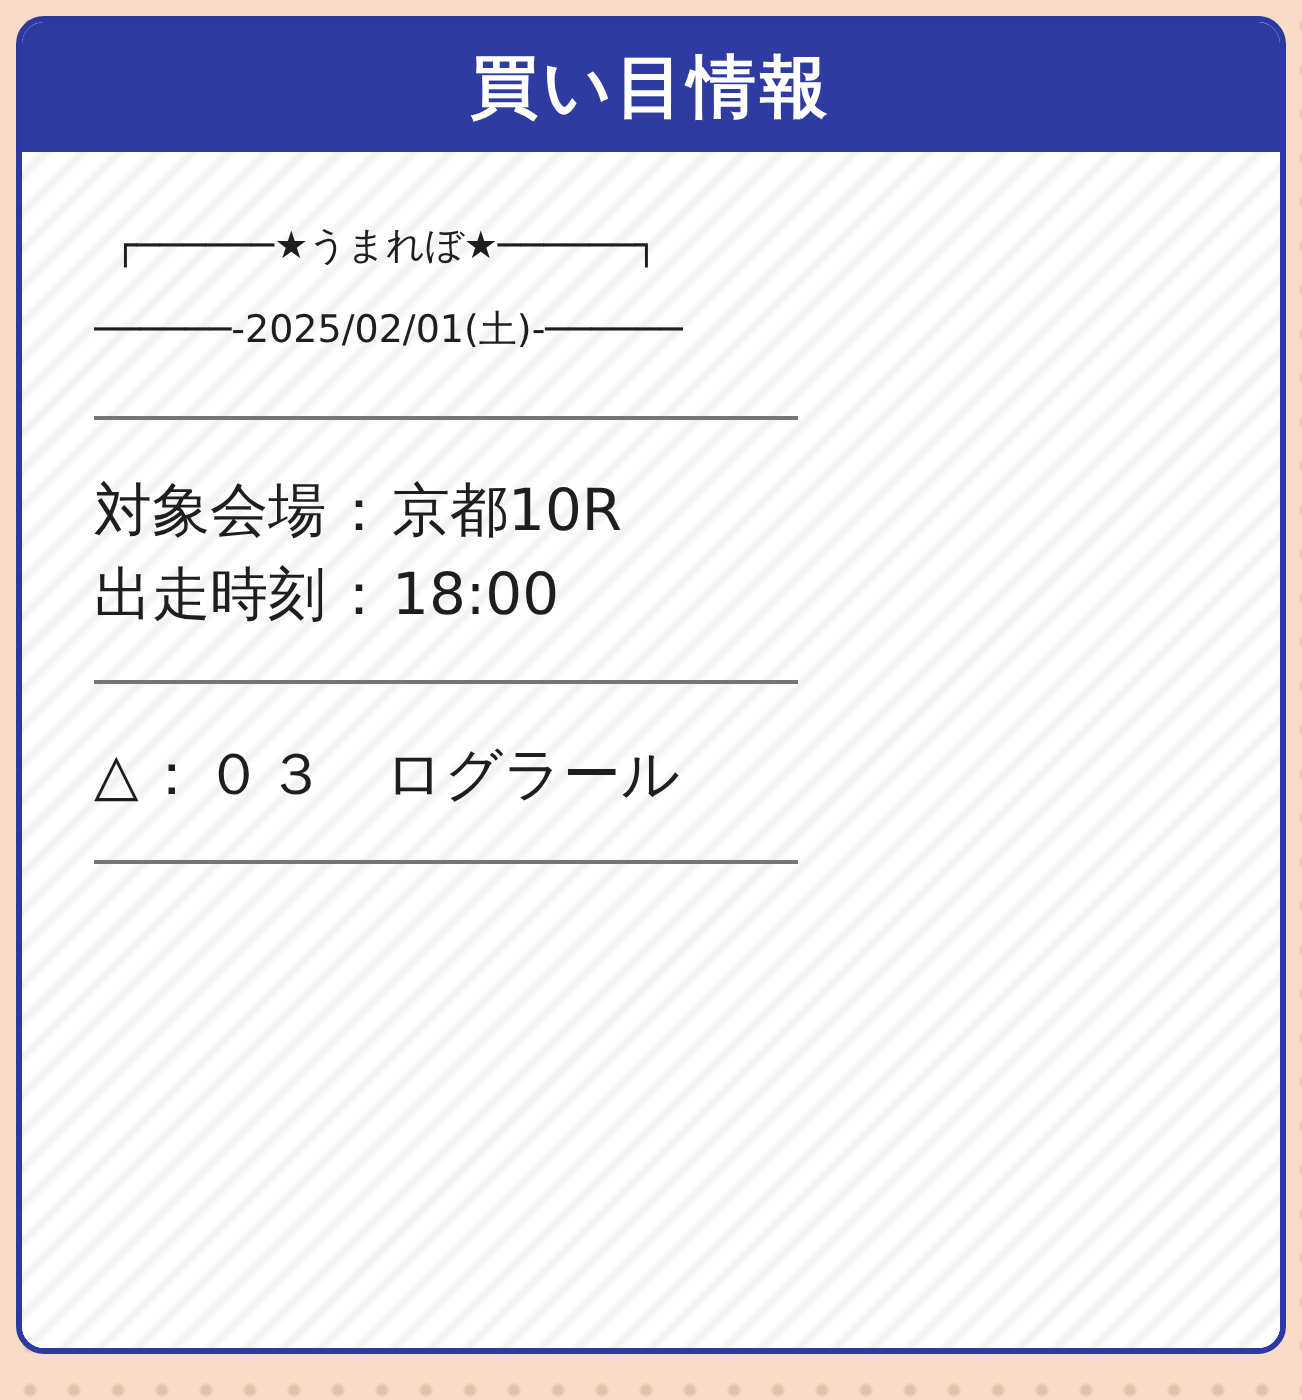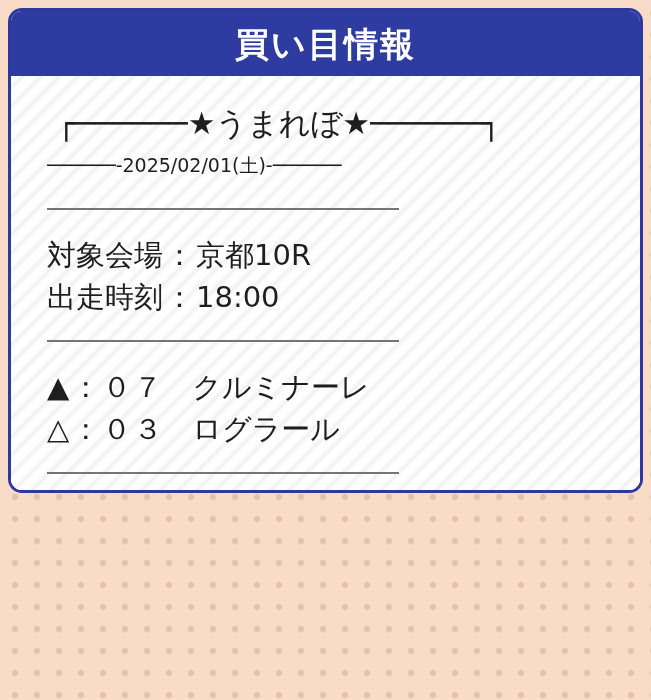--- a/index.html
+++ b/index.html
@@ -21,21 +21,21 @@
     background-image: radial-gradient(circle, #e3c0a8 0px, #e3c0a8 2px, rgba(227,192,168,0) 4px);
     background-size: 22px 22px;
     background-position: 4px 2px;
   }
   
   .card {
     position: absolute;
     left: 8px;
     top: 8px;
     width: 635px;
-    height: 485px;
+    height: 669px;
     box-sizing: border-box;
     border: 3px solid #2c39a0;
     border-radius: 14px;
     overflow: hidden;
     background: #ffffff;
   }
   .card-header {
     height: 65px;
     background: #2e3ca1;
     display: flex;
@@ -66,21 +66,21 @@
     );
     color: #1e1e1e;
     font-size: 29px;
     line-height: 42px;
     white-space: nowrap;
   }
   .banner-line {
     overflow: hidden;
   }
   .banner-bracket {
-    font-size: 31px;
+    font-size: 19px;
     margin-left: 10px;
   }
   .banner-date {
     font-size: 19px;
   }
   .divider {
     border: none;
     border-top: 2px solid #757575;
     width: 352px;
     margin: 22px 0 24px 0;
@@ -112,20 +112,19 @@
       <div class="banner-line banner-date">──────-2025/02/01(土)-──────</div>
 
       <hr class="divider">
 
       <div class="info-line"><span>対象会場</span><span class="colon">：</span><span>京都10R</span></div>
       <div class="info-line"><span>出走時刻</span><span class="colon">：</span><span>18:00</span></div>
 
       <hr class="divider">
 
 
-      <div class="horse-row"><span class="mark">▲</span><span class="colon">：</span><span class="num">０７</span><span class="name">クルミナーレ</span></div>
       <div class="horse-row"><span class="mark">△</span><span class="colon">：</span><span class="num">０３</span><span class="name">ログラール</span></div>
 
       <hr class="divider">
 
     </div>
   </div>
 </div>
 
 </body></html>

